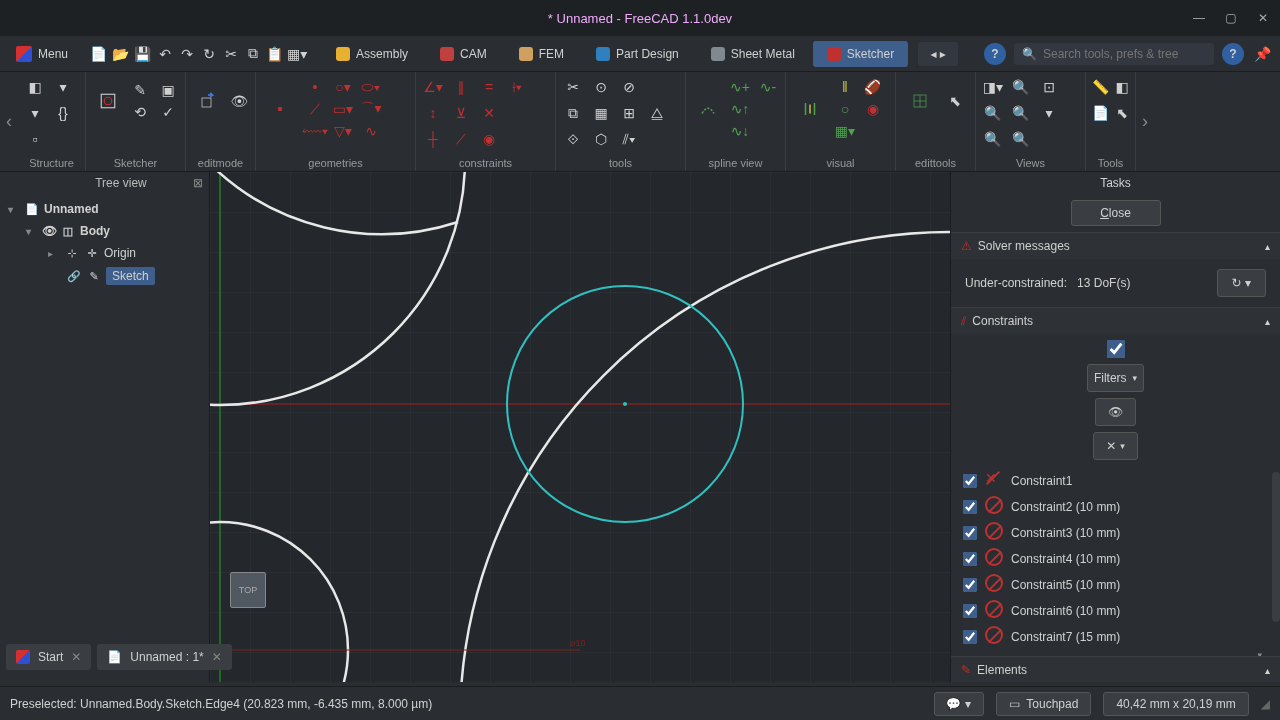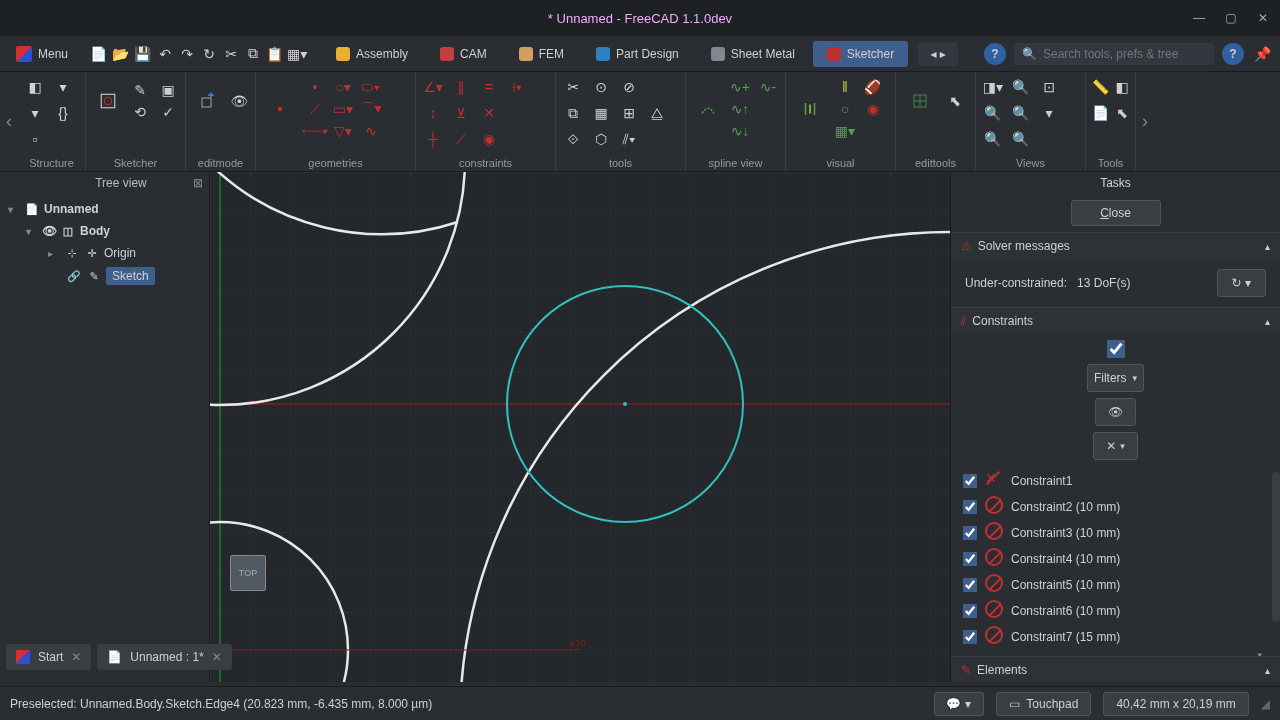--- a/index.html
+++ b/index.html
@@ -48,21 +48,21 @@
 .tree-item.indent2 { padding-left: 44px; }
 .tree-item.indent2b { padding-left: 62px; }
 .tree-item.selected .lbl { background: #3e5e8c; padding: 2px 6px; border-radius: 2px; }
 .tree-item.bold { font-weight: bold; }
 .tree-item .arrow { width: 12px; font-size: 10px; color: #888; }
 .tree-item .ticon { width: 16px; height: 16px; display: flex; align-items: center; justify-content: center; font-size: 11px; }
 .tree-item .vis { width: 14px; height: 14px; }
 
 .canvas { flex: 1; position: relative; background: #24282c; overflow: hidden; }
 .canvas svg { width: 100%; height: 100%; }
-.navcube { position: absolute; left: 10px; bottom: 81px; width: 56px; height: 56px; }
+.navcube { position: absolute; left: 10px; bottom: 64px; width: 56px; height: 56px; }
 .navcube .cube { width: 36px; height: 36px; background: #505862; border: 1px solid #888; position: absolute; top: 10px; left: 10px; display: flex; align-items: center; justify-content: center; font-size: 9px; color: #aaa; border-radius: 2px; }
 
 .doc-tabs { position: absolute; bottom: 50px; left: 6px; display: flex; gap: 6px; }
 .doc-tab { display: flex; align-items: center; gap: 8px; background: #3a3e42; padding: 6px 10px; border-radius: 3px; cursor: pointer; }
 .doc-tab .close { color: #888; cursor: pointer; }
 
 .right-panel { width: 330px; background: #2a2e32; border-left: 1px solid #1a1c1e; display: flex; flex-direction: column; overflow: hidden; }
 .rp-header { text-align: center; padding: 4px; font-size: 12px; }
 .rp-close-btn { margin: 6px auto; padding: 5px 20px; background: #3a3e42; border: 1px solid #555; border-radius: 3px; cursor: pointer; width: 90px; text-align: center; }
 .rp-section { border-top: 1px solid #3a3e42; }

